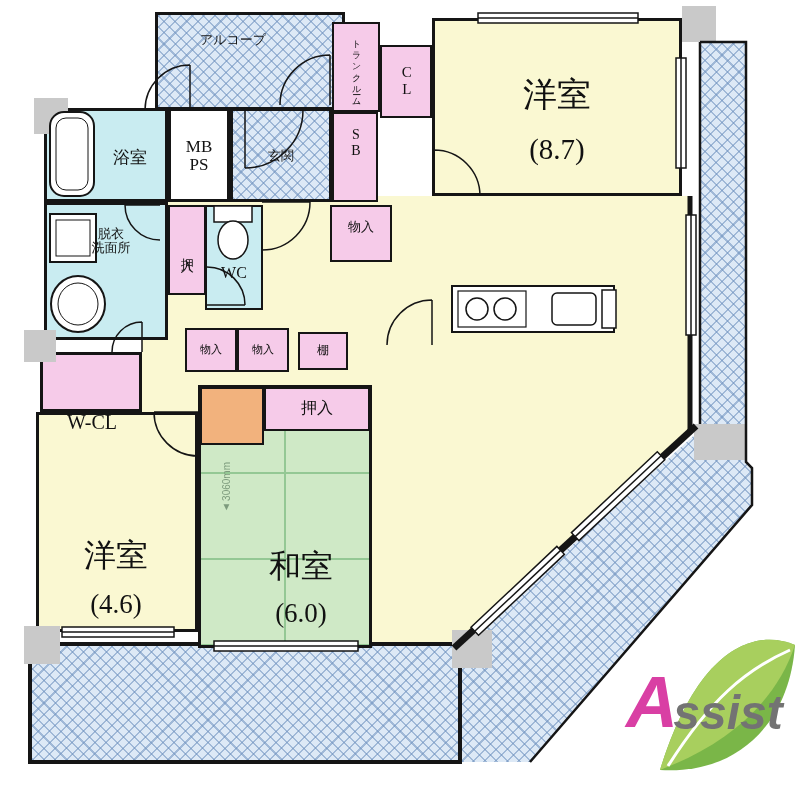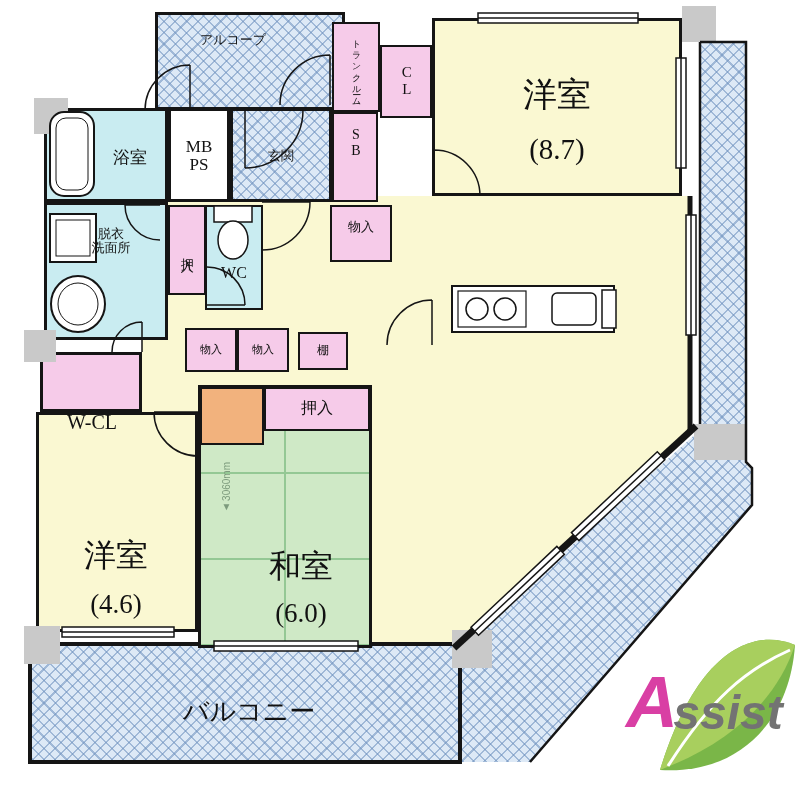--- a/index.html
+++ b/index.html
@@ -159,21 +159,20 @@
   <div class="lbl" style="left:361px;top:227px;font-size:13px;">物入</div>
   <div class="lbl" style="left:211px;top:350px;font-size:11px;">物入</div>
   <div class="lbl" style="left:263px;top:350px;font-size:11px;">物入</div>
   <div class="lbl" style="left:323px;top:350px;font-size:12px;">棚</div>
   <div class="lbl" style="left:92px;top:382px;font-size:20px;margin-top:40px;">W-CL</div>
   <div class="lbl" style="left:116px;top:556px;font-size:32px;">洋室</div>
   <div class="lbl" style="left:116px;top:604px;font-size:27px;">(4.6)</div>
   <div class="lbl" style="left:301px;top:567px;font-size:32px;">和室</div>
   <div class="lbl" style="left:301px;top:613px;font-size:27px;">(6.0)</div>
   <div class="lbl" style="left:317px;top:408px;font-size:16px;">押入</div>
-  <div class="lbl" style="left:249px;top:712px;font-size:26px;">バルコニー</div>
 
   <div class="dim">
     <span class="txt">3060mm</span>
     <span>▼</span>
   </div>
 
   <div class="logoA" style="left:652px;top:702px;font-size:72px;color:#d93fa4;">A</div>
   <div class="logoA" style="left:728px;top:712px;font-size:48px;color:#737373;">ssist</div>
 
 </div>

